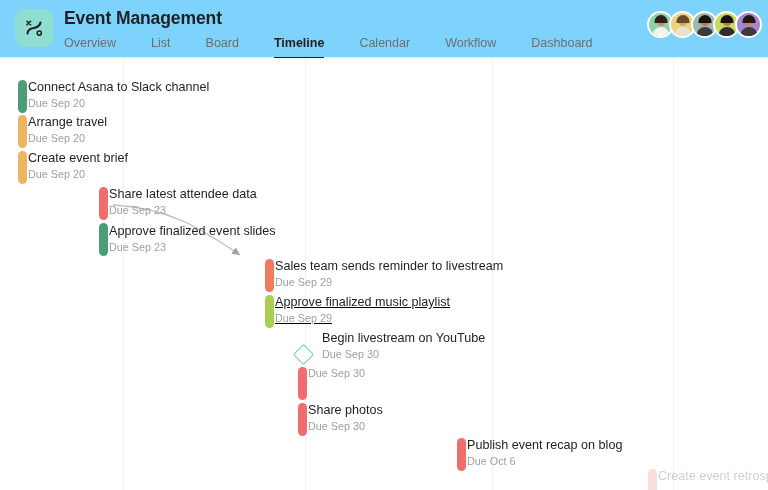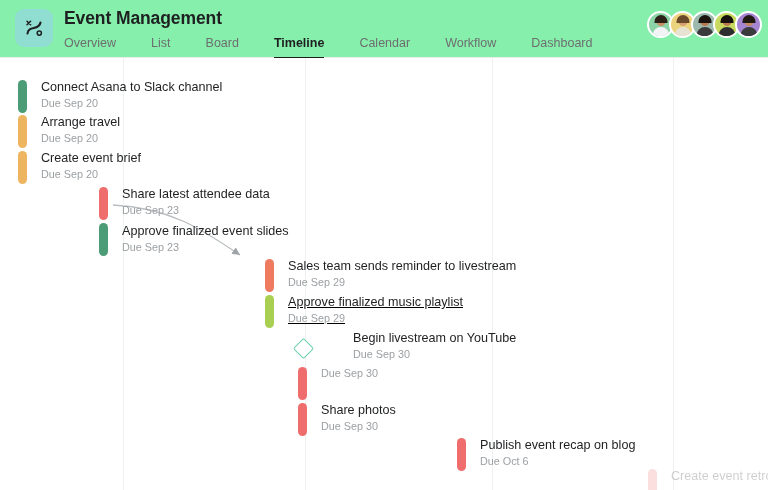--- a/index.html
+++ b/index.html
@@ -8,21 +8,21 @@
     overflow: hidden;
     background: #ffffff;
     font-family: "Liberation Sans", sans-serif;
     -webkit-font-smoothing: antialiased;
   }
 
   
   .header {
     position: relative;
     height: 58px;
-    background: #86efac;
+    background: #7dd3fc;
     border-bottom: 1px solid #eceded;
     padding: 0 14px;
   }
   .logo {
     position: absolute;
     left: 15px; top: 9px;
     width: 38px; height: 38px;
     border-radius: 9px;
     background: #8fded1;
     display: flex; align-items: center; justify-content: center;
@@ -114,39 +114,38 @@
     display: flex;
     align-items: flex-start;
   }
   .bar {
     width: 9px;
     height: 33px;
     border-radius: 5px;
     flex: 0 0 auto;
     margin-top: 1px;
   }
-  .task-text { margin-left: 14px; }
+  .task-text { margin-left: 1px; }
   .task-title {
     font-size: 12.6px;
     color: #1e1f21;
     line-height: 17px;
     white-space: nowrap;
   }
   .task-due {
     font-size: 10.8px;
     color: #9ca0a3;
     line-height: 15px;
     white-space: nowrap;
   }
 
   .milestone {
     position: absolute;
     display: flex;
-    align-items: center;
-    gap: 31px;
+    align-items: flex-end;
   }
   .diamond {
     width: 15px; height: 15px;
     border: 1.6px solid #6fcfb3;
     background: #ffffff;
     transform: rotate(45deg);
     border-radius: 2px;
     flex: 0 0 auto;
     margin-top: 5px;
   }

